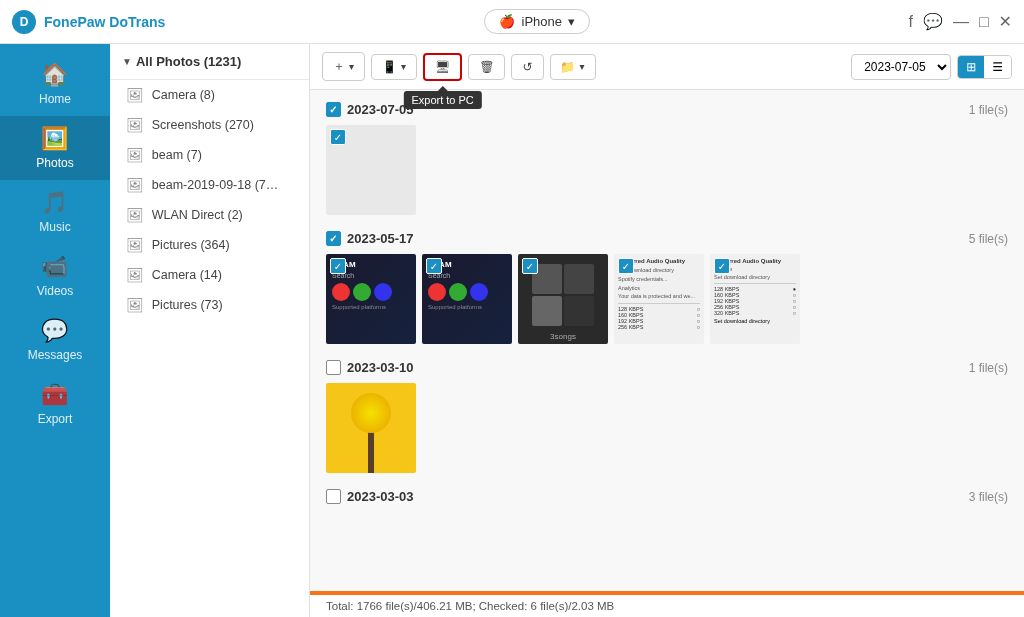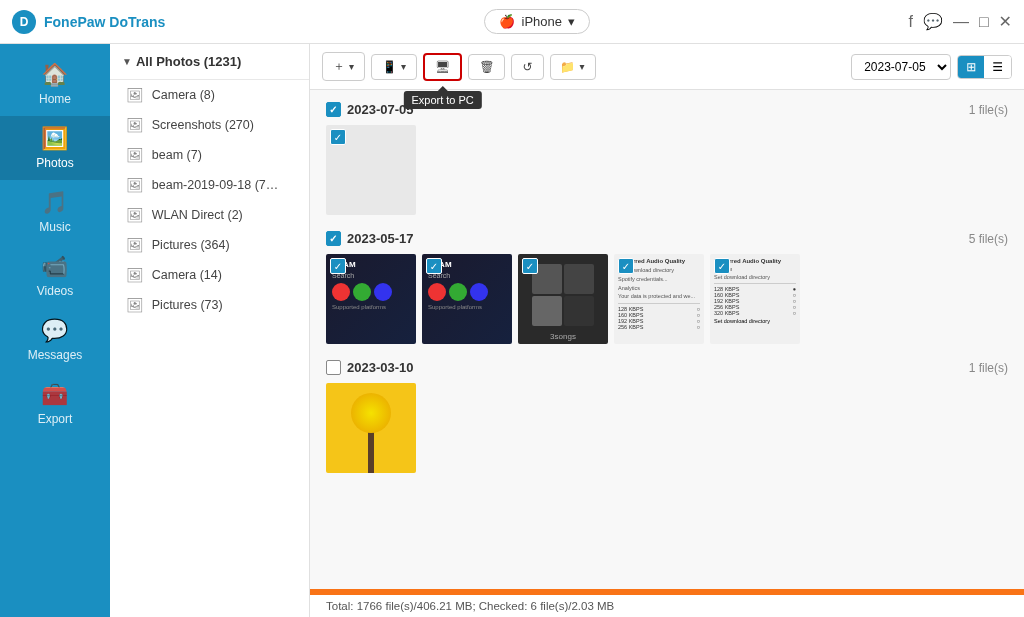--- a/index.html
+++ b/index.html
@@ -58,21 +58,21 @@
     .date-header { display: flex; align-items: center; justify-content: space-between; margin-bottom: 8px; }
     .date-label { display: flex; align-items: center; gap: 6px; font-size: 13px; font-weight: 600; color: #333; }
     .file-count { font-size: 12px; color: #888; }
     .photo-grid { display: flex; flex-wrap: wrap; gap: 6px; }
     .photo-thumb { width: 90px; height: 90px; background: #e0e0e0; border-radius: 2px; position: relative; overflow: hidden; cursor: pointer; }
     .photo-check { position: absolute; top: 4px; left: 4px; width: 16px; height: 16px; background: #1a8fc1; border: 1.5px solid white; border-radius: 2px; display: flex; align-items: center; justify-content: center; color: white; font-size: 10px; }
     .photo-thumb-placeholder { width: 90px; height: 90px; background: #e8e8e8; border-radius: 2px; position: relative; cursor: pointer; }
     .photo-thumb-placeholder .photo-check { position: absolute; top: 4px; left: 4px; }
 
     
-    .status-bar { background: #fff; border-top: 6px solid #f97316; padding: 5px 16px; font-size: 11.5px; color: #555; }
+    .status-bar { background: #fff; border-top: 4px solid #f97316; padding: 5px 16px; font-size: 11.5px; color: #555; }
 
     
     ::-webkit-scrollbar { width: 6px; }
     ::-webkit-scrollbar-thumb { background: #ccc; border-radius: 3px; }
 
     
     .thumb-dark { background: #1a1a2e; }
 
     .check-box { width: 15px; height: 15px; border: 1.5px solid #888; border-radius: 2px; display: inline-flex; align-items: center; justify-content: center; cursor: pointer; background: white; }
     .check-box.checked { background: #1a8fc1; border-color: #1a8fc1; color: white; font-size: 10px; }
@@ -346,19 +346,28 @@
           <span class="file-count">1 file(s)</span>
         </div>
         <div class="photo-grid">
           <div class="photo-thumb" style="position:relative; width:90px; height:90px; border-radius:2px; overflow:hidden; background:#f5c518; display:flex; align-items:flex-end; justify-content:center;">
             <div style="width:6px; height:50px; background:#5a3e28; margin-bottom:0; border-radius:2px 2px 0 0;"></div>
             <div style="position:absolute; top:10px; left:50%; transform:translateX(-50%); width:40px; height:40px; background:radial-gradient(circle, #f5e200, #e8a000); border-radius:50%;"></div>
           </div>
         </div>
       </div>
 
+      <div class="date-section">
+        <div class="date-header">
+          <div class="date-label">
+            <span class="check-box"></span>
+            <span>2023-03-03</span>
+          </div>
+          <span class="file-count">3 file(s)</span>
+        </div>
+      </div>
     </div>
 
     <div class="status-bar">
       <span>Total: 1766 file(s)/406.21 MB; Checked: 6 file(s)/2.03 MB</span>
     </div>
   </div>
 </div>
 
 </body></html>

